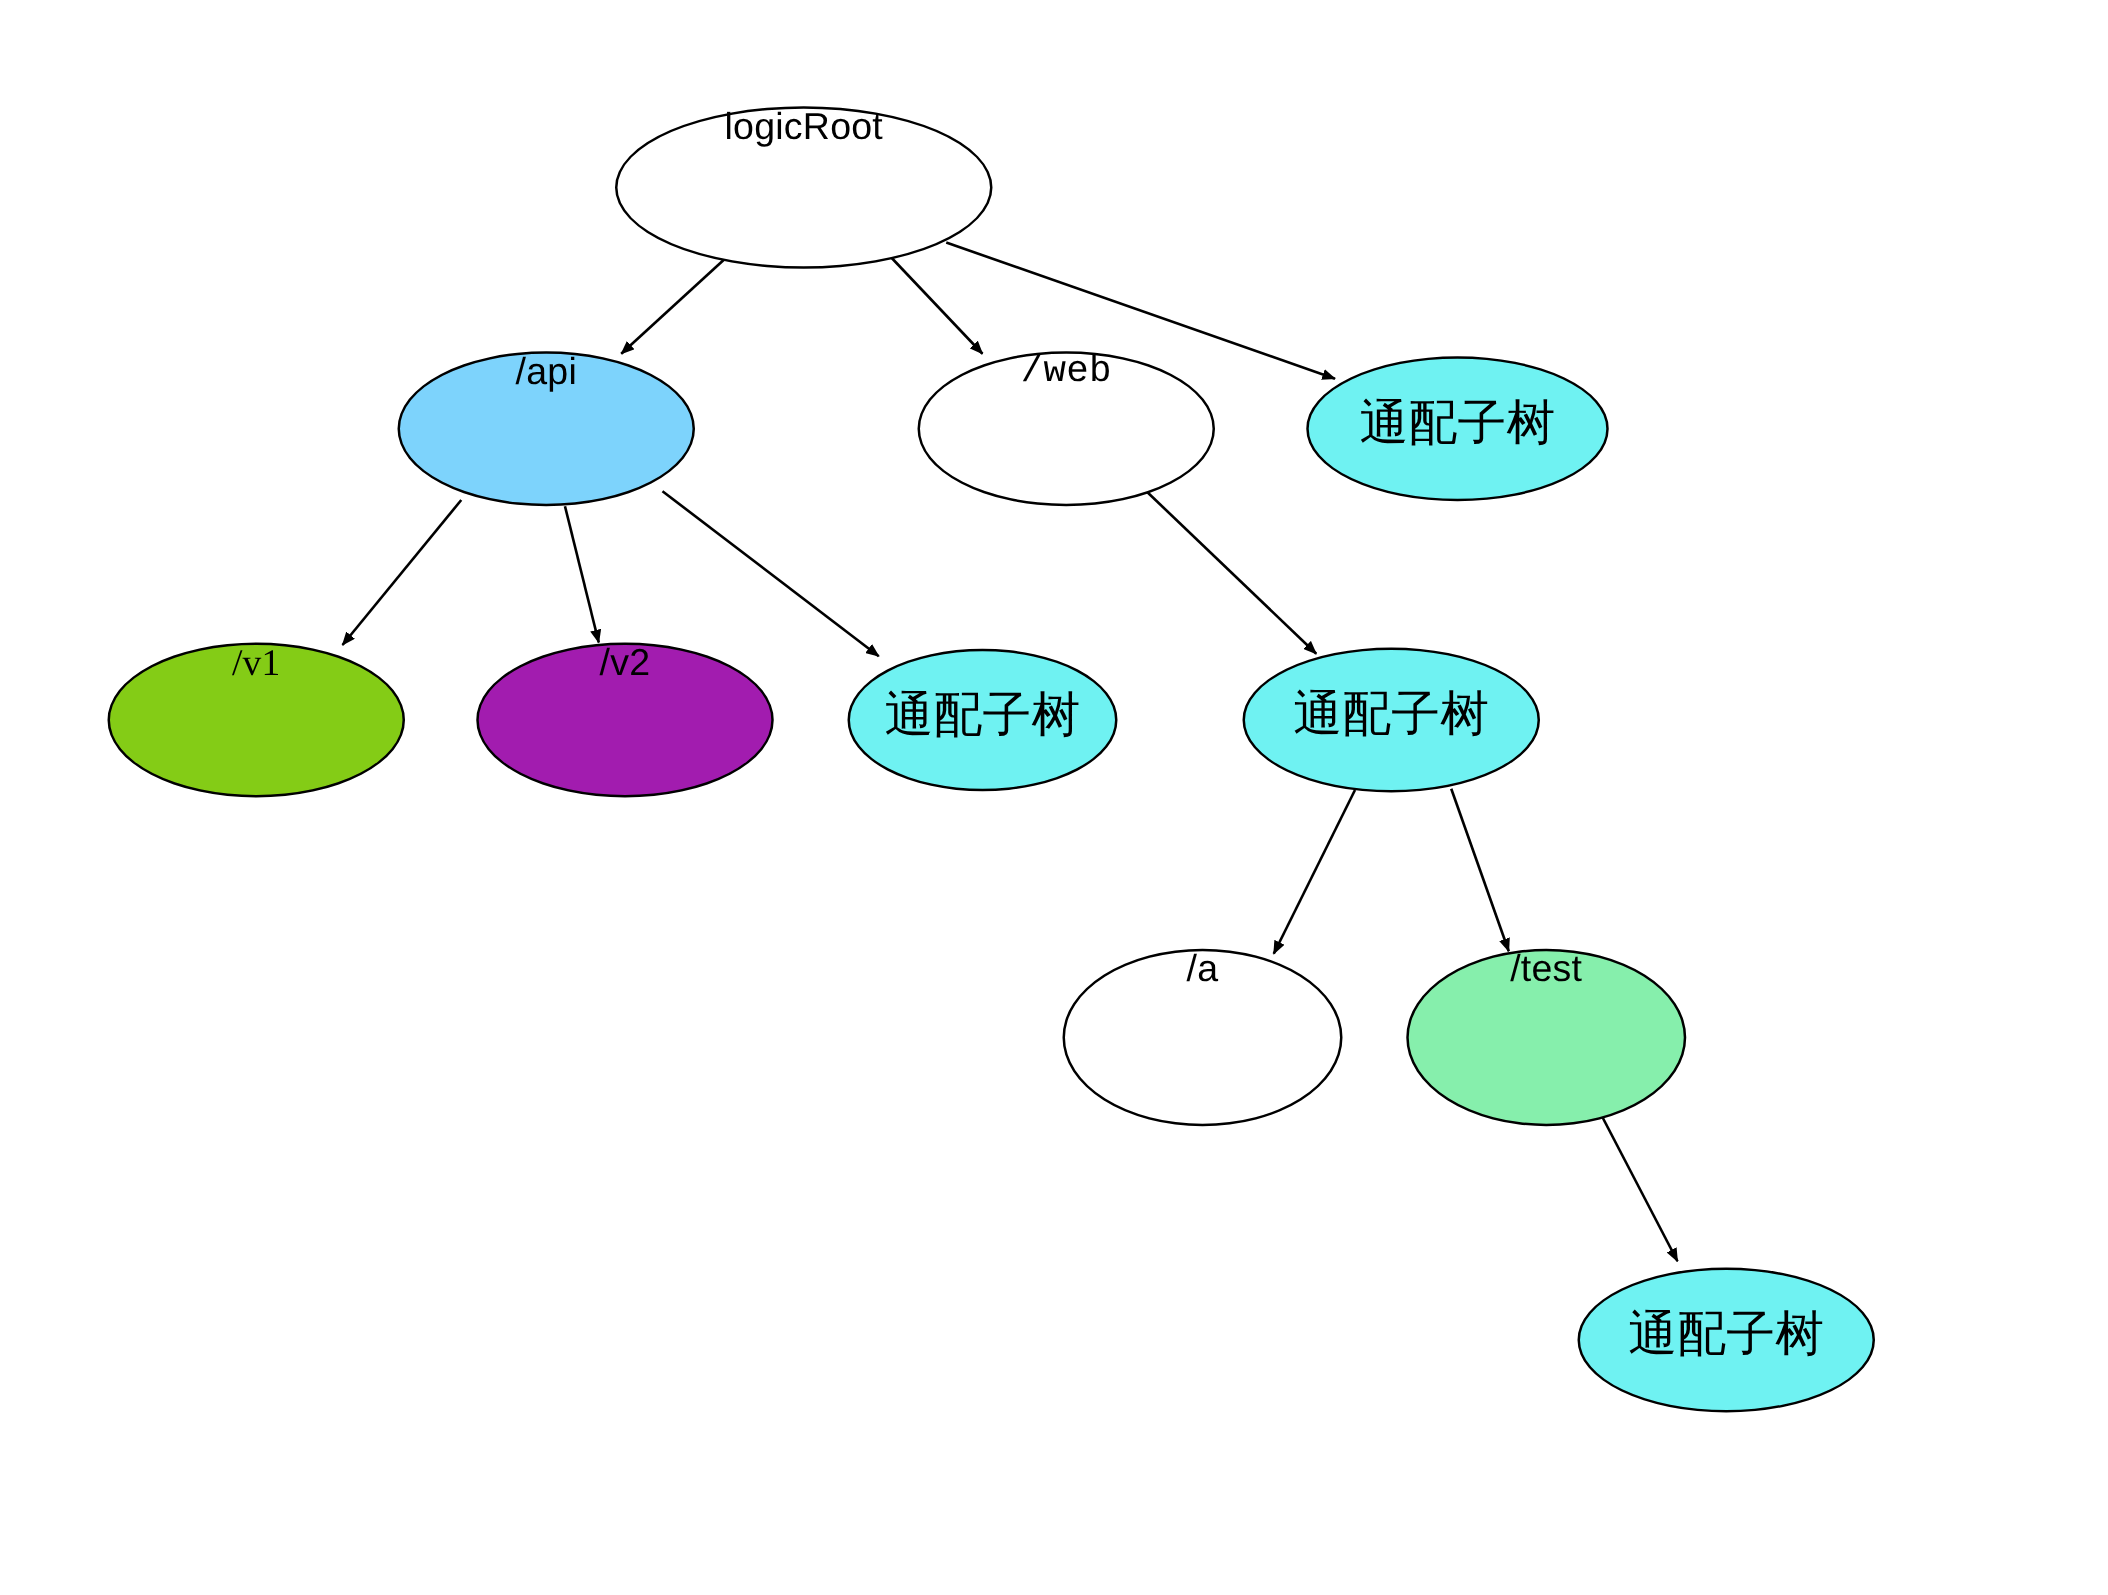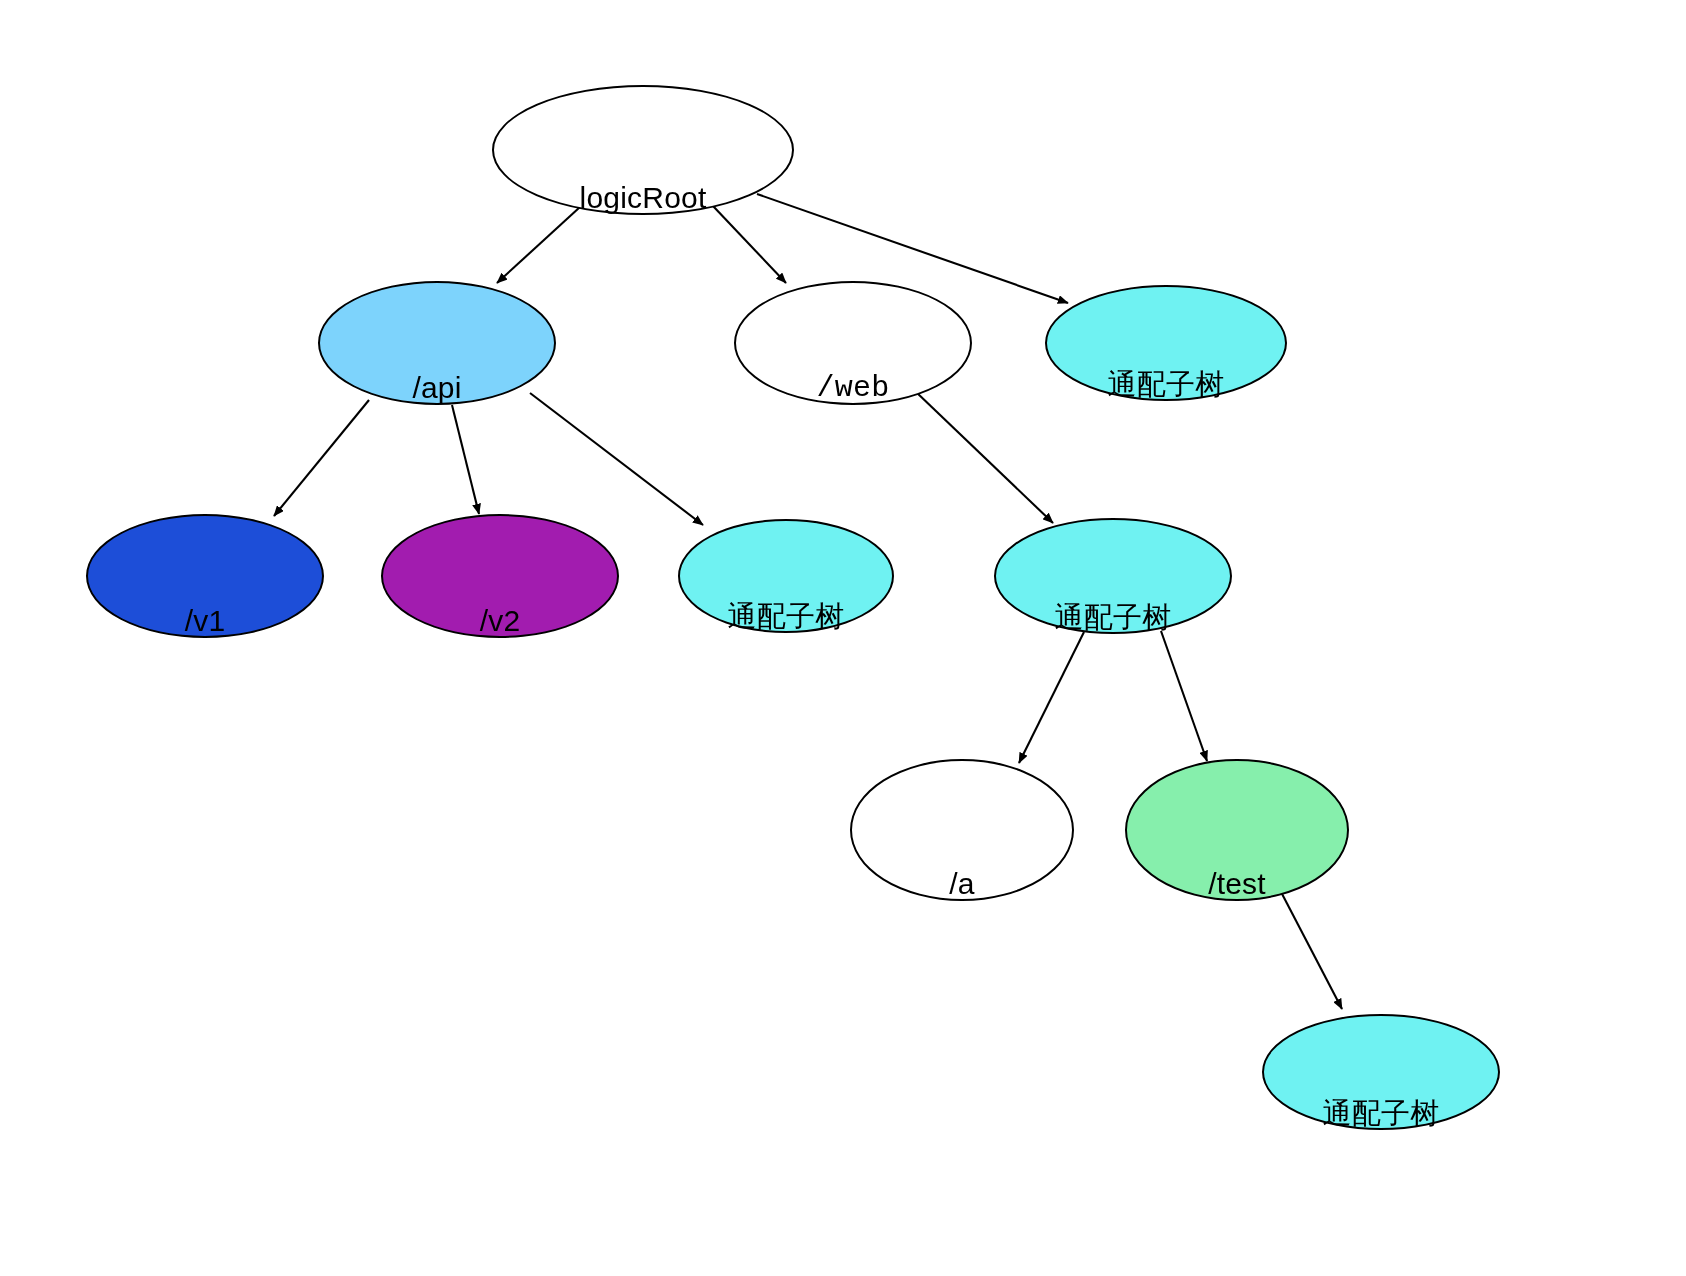--- a/index.html
+++ b/index.html
@@ -24,39 +24,40 @@
     top: 0;
     width: 1686px;
     height: 1276px;
   }
   .graph-node {
     position: absolute;
     box-sizing: border-box;
     border: 2.1px solid #000000;
     border-radius: 50%;
     display: flex;
-    align-items: flex-end;
+    align-items: flex-start;
     justify-content: center;
     background: #ffffff;
     color: #000000;
   }
   .graph-node.wildcard {
     background: #6FF2F2;
   }
   .node-label {
     font-size: 30px;
     line-height: 1;
     letter-spacing: 0.2px;
     white-space: nowrap;
     text-align: center;
     color: #000000;
   }
   .node-label.cjk {
     font-family: "DejaVu Sans", "Liberation Sans", sans-serif;
-    font-size: 29px;
+    font-size: 39px;
+    margin-top: 32px;
   }
 </style>
 </head>
 <body>
 
 <div id="diagram-canvas" style="background: rgb(255, 255, 255);">
 
   <svg id="edge-layer" viewBox="0 0 1686 1276" xmlns="http://www.w3.org/2000/svg">
     <defs>
       <marker id="arrowhead" markerWidth="11" markerHeight="9" refX="10.2" refY="4.5" orient="auto" markerUnits="userSpaceOnUse">
@@ -83,21 +84,21 @@
       </div>
       <div class="graph-node" style="left: 318px; top: 281px; width: 238px; height: 124px; background: #7dd3fc; border-color: rgb(0, 0, 0);">
         <span class="node-label">/api</span>
       </div>
       <div class="graph-node" style="left: 734px; top: 281px; width: 238px; height: 124px; background: rgb(255, 255, 255); border-color: rgb(0, 0, 0); font-family: Liberation Mono, monospace;">
         <span class="node-label">/web</span>
       </div>
       <div class="graph-node wildcard" style="left: 1045px; top: 285px; width: 242px; height: 116px; background: rgb(111, 242, 242); border-color: rgb(0, 0, 0);">
         <span class="node-label cjk">通配子树</span>
       </div>
-      <div class="graph-node" style="left: 86px; top: 514px; width: 238px; height: 124px; background: #1d4ed8; border-color: rgb(0, 0, 0);">
+      <div class="graph-node" style="left: 86px; top: 514px; width: 238px; height: 124px; background: #84cc16; border-color: rgb(0, 0, 0); font-family: Liberation Serif, serif;">
         <span class="node-label">/v1</span>
       </div>
       <div class="graph-node" style="left: 381px; top: 514px; width: 238px; height: 124px; background: #a21caf; border-color: rgb(0, 0, 0);">
         <span class="node-label">/v2</span>
       </div>
       <div class="graph-node wildcard" style="left: 678px; top: 519px; width: 216px; height: 114px; background: rgb(111, 242, 242); border-color: rgb(0, 0, 0);">
         <span class="node-label cjk">通配子树</span>
       </div>
       <div class="graph-node wildcard" style="left: 994px; top: 518px; width: 238px; height: 116px; background: rgb(111, 242, 242); border-color: rgb(0, 0, 0);">
         <span class="node-label cjk">通配子树</span>

